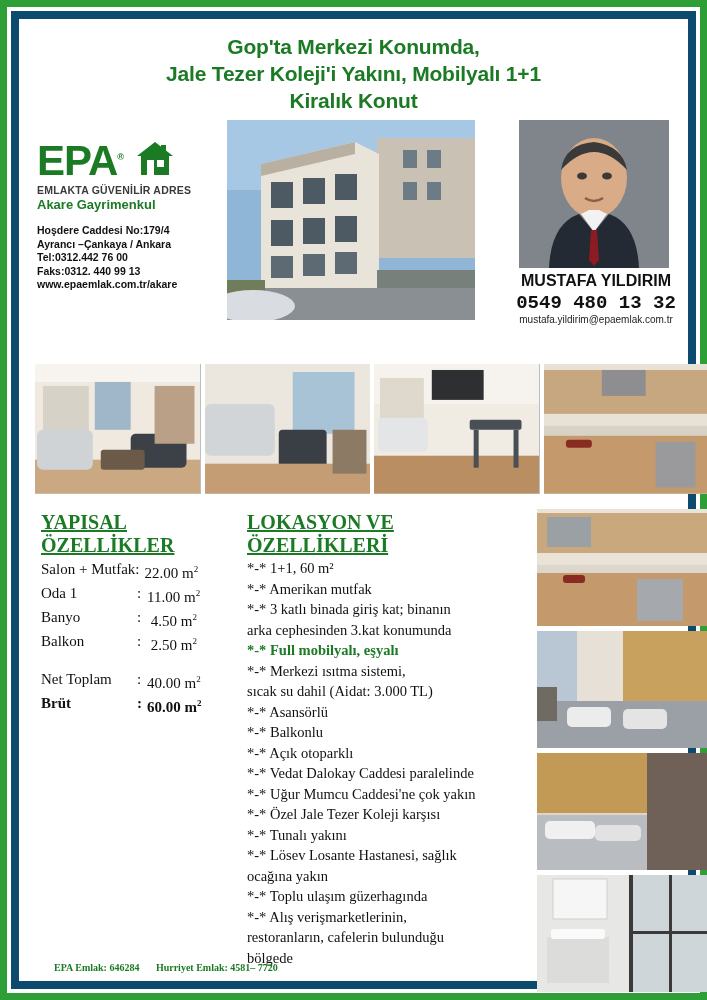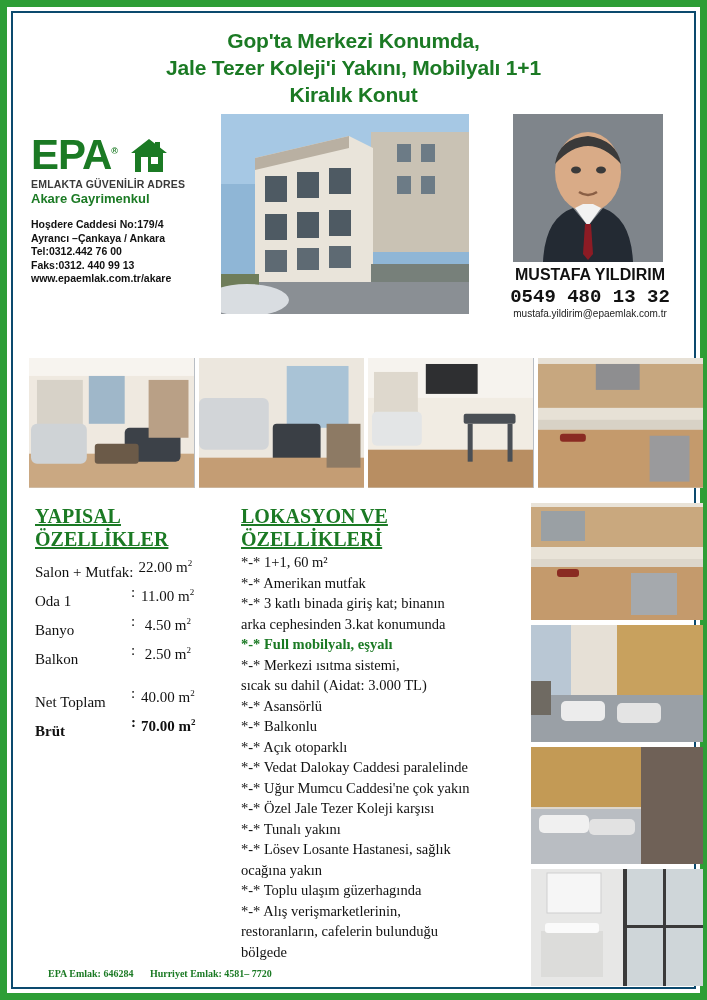--- a/index.html
+++ b/index.html
@@ -14,21 +14,21 @@
     width:707px;height:1000px;
     box-sizing:border-box;
     background:#ffffff;
     border:7px solid #2e9e36;
     padding:4px;
   }
   .inner{
     position:relative;
     width:100%;height:100%;
     box-sizing:border-box;
-    border:2px solid #0c4a6e;
+    border:8px solid #0c4a6e;
     background:#ffffff;
   }
 
   
   .headline{
     text-align:center;
     color:#1b7a24;
     font-family:"Liberation Sans", sans-serif;
     font-weight:bold;
     font-size:21px;
@@ -42,21 +42,21 @@
   
   .topband{
     position:relative;
     height:200px;
     margin-top:6px;
   }
   .logo-col{
     position:absolute;left:18px;top:16px;width:200px;
   }
   .logo-row{
-    display:flex;align-items:flex-end;gap:12px;
+    display:flex;align-items:center;gap:12px;
   }
   .epa-text{
     font-family:"Liberation Sans", sans-serif;
     font-weight:bold;
     font-size:42px;
     line-height:42px;
     color:#1b7a24;
     letter-spacing:-1px;
   }
   .epa-tm{
@@ -139,21 +139,21 @@
   .sec-title{
     font-family:"Liberation Serif", serif;
     font-weight:bold;font-size:20px;color:#1b7a24;
     text-decoration:underline;
     margin-bottom:2px;
   }
   .kv{
     font-size:15px;line-height:20px;color:#111;
     display:flex;
   }
-  .kv .k{width:96px;display:inline-block;margin-top:9px;}
+  .kv .k{width:96px;display:inline-block;}
   .kv .sep{width:10px;display:inline-block;}
   .kv .v{flex:1;text-align:left;}
   .kv.bold{font-weight:bold;}
   .sup{font-size:9px;vertical-align:super;}
   .spacer{height:14px;}
 
   .bullet{
     font-size:14.5px;line-height:19.5px;color:#111;
     margin-bottom:1px;
   }
@@ -336,21 +336,21 @@
       <div class="spacer"></div>
 
       <div class="kv">
         <span class="k">Net Toplam</span>
         <span class="sep">:</span>
         <span class="v"><span>40.00 m</span><span class="sup">2</span></span>
       </div>
       <div class="kv bold">
         <span class="k">Brüt</span>
         <span class="sep">:</span>
-        <span class="v"><span>70.00 m</span><span class="sup">2</span></span>
+        <span class="v"><span>60.00 m</span><span class="sup">2</span></span>
       </div>
     </div>
 
     <div class="col-mid">
       <div class="sec-title">LOKASYON VE ÖZELLİKLERİ</div>
       <div class="bullet">*-* 1+1, 60 m²</div>
       <div class="bullet">*-* Amerikan mutfak</div>
       <div class="bullet">*-* 3 katlı binada giriş kat; binanın</div>
       <div class="bullet">arka cephesinden 3.kat konumunda</div>
       <div class="bullet green">*-* Full mobilyalı, eşyalı</div>

